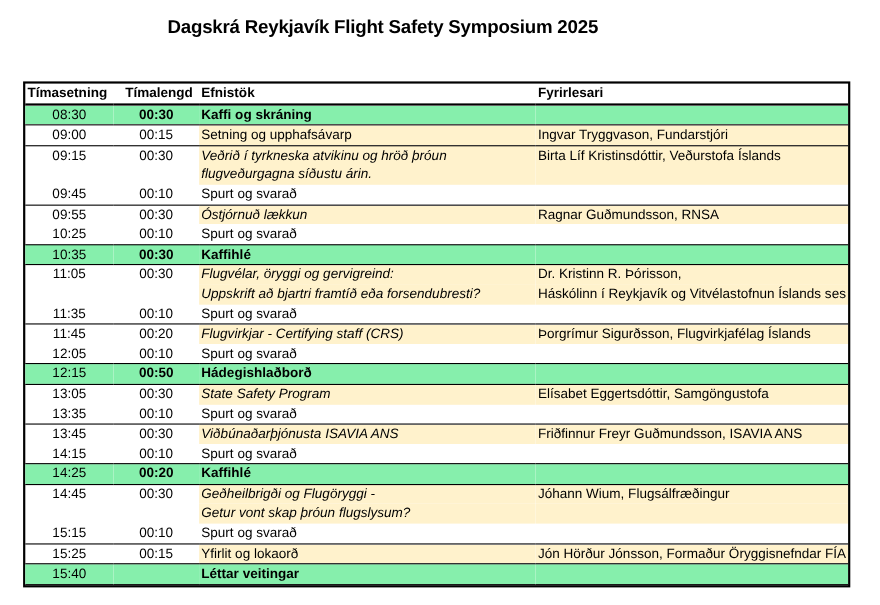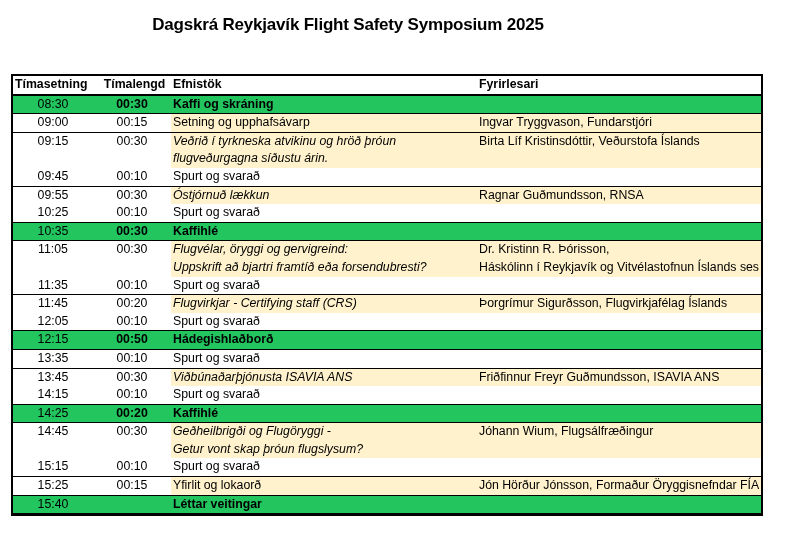--- a/index.html
+++ b/index.html
@@ -1,32 +1,32 @@
 <!DOCTYPE html>
 <html><head>
 <meta charset="utf-8">
 <style>
   html, body { margin: 0; padding: 0; background: #ffffff; }
   body { width: 800px; height: 550px; position: relative; overflow: hidden;
          font-family: "Liberation Sans", sans-serif; color: #000; }
   .title { position: absolute; top: 15px; left: 0; width: 696px; text-align: center;
            font-size: 17px; font-weight: bold; letter-spacing: -0.2px; }
-  .sched { position: absolute; left: 11px; top: 74px; width: 748px;
+  .sched { position: absolute; left: 21px; top: 74px; width: 748px;
            border: 2px solid #000; border-collapse: collapse; font-size: 12.3px; }
   .sched table { border-collapse: collapse; width: 100%; table-layout: fixed; }
   .sched td, .sched th { padding: 0; height: 17.6px; line-height: 17.6px;
            white-space: nowrap; overflow: hidden; }
   .sched th { font-weight: bold; text-align: left; border-bottom: 2px solid #000; padding-left: 2px; }
   .sched th.c2 { text-align: center; padding-left: 5px; }
   col.c1 { width: 80px; } col.c2 { width: 78px; } col.c3 { width: 306px; } col.c4 { width: 284px; }
   td.t { text-align: center; }
   td.d { text-align: center; margin-top: 20px; }
   td.topic { padding-left: 2px; }
   td.spk { padding-left: 2px; margin-left: 20px; }
-  tr.break td { background: #22c55e; }
+  tr.break td { background: #86efac; }
   tr.break td.d, tr.break td.topic { font-weight: bold; }
   tr.talk td.topic, tr.talk td.spk { background: #fff2cc; }
   tr.it td.topic { font-style: italic; }
   tr.grp-start td { border-top: 1.5px solid #000; }
   tr.break td { border-top: 1.5px solid #000; border-bottom: 1.5px solid #000; }
 </style>
 </head>
 <body>
 
 <div class="title">Dagskrá Reykjavík Flight Safety Symposium 2025</div>
@@ -125,20 +125,26 @@
           <td class="d">00:10</td>
           <td class="topic">Spurt og svarað</td>
           <td class="spk"></td>
         </tr>
         <tr class="break">
           <td class="t">12:15</td>
           <td class="d">00:50</td>
           <td class="topic">Hádegishlaðborð</td>
           <td class="spk"></td>
         </tr>
+        <tr class="talk it">
+          <td class="t">13:05</td>
+          <td class="d">00:30</td>
+          <td class="topic">State Safety Program</td>
+          <td class="spk">Elísabet Eggertsdóttir, Samgöngustofa</td>
+        </tr>
         <tr class="">
           <td class="t">13:35</td>
           <td class="d">00:10</td>
           <td class="topic">Spurt og svarað</td>
           <td class="spk"></td>
         </tr>
         <tr class="talk it grp-start">
           <td class="t">13:45</td>
           <td class="d">00:30</td>
           <td class="topic">Viðbúnaðarþjónusta ISAVIA ANS</td>

